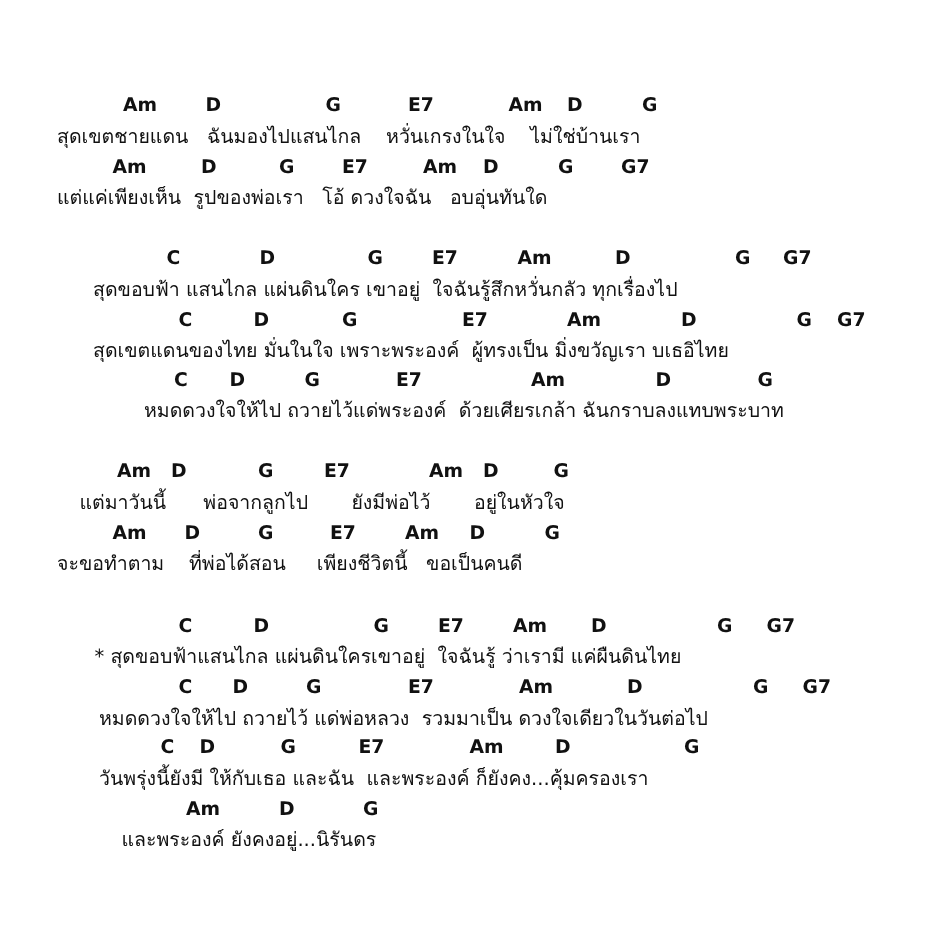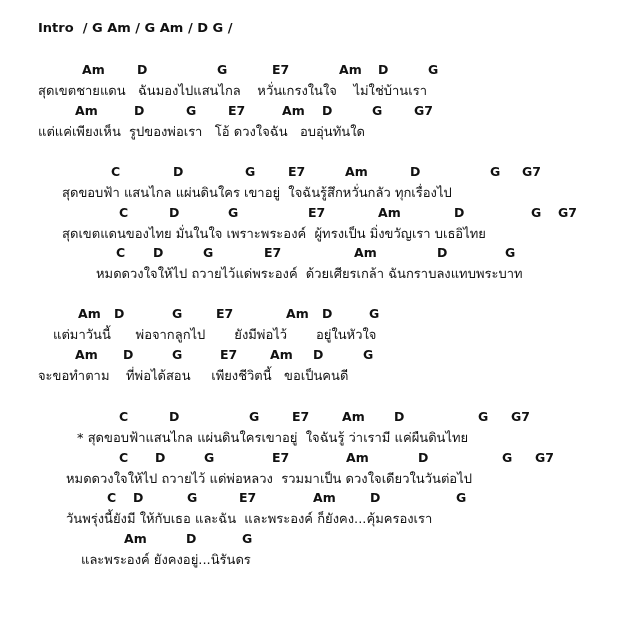--- a/index.html
+++ b/index.html
@@ -7,21 +7,20 @@
          font-family: "DejaVu Sans", "Liberation Sans", sans-serif; color: #111; }
   .sheet { position: absolute; left: 0; top: 0; width: 620px; height: 624px; }
   .hdr { position: absolute; font-weight: bold; font-size: 13px; white-space: pre; }
   .chord { position: absolute; font-weight: bold; font-size: 12.5px; white-space: nowrap; }
   .lyric { position: absolute; font-size: 13px; white-space: pre; }
 </style>
 </head>
 <body>
 
 <div class="sheet">
-  <div class="hdr" style="left:38px; top:20px;">Intro  / G Am / G Am / D G /</div>
   <div id="body">
       <span class="chord" style="left: 82px; top: 62px;">Am</span>
       <span class="chord" style="left: 137px; top: 62px;">D</span>
       <span class="chord" style="left: 217px; top: 62px;">G</span>
       <span class="chord" style="left: 272px; top: 62px;">E7</span>
       <span class="chord" style="left: 339px; top: 62px;">Am</span>
       <span class="chord" style="left: 378px; top: 62px;">D</span>
       <span class="chord" style="left: 428px; top: 62px;">G</span>
       <div class="lyric" style="left: 38px; top: 80px; text-align: center;">สุดเขตชายแดน   ฉันมองไปแสนไกล    หวั่นเกรงในใจ    ไม่ใช่บ้านเรา</div>
       <span class="chord" style="left: 75px; top: 103px;">Am</span>
@@ -76,21 +75,21 @@
       <span class="chord" style="left: 363px; top: 347px;">G</span>
       <div class="lyric" style="left: 38px; top: 365px;">จะขอทำตาม    ที่พ่อได้สอน     เพียงชีวิตนี้   ขอเป็นคนดี</div>
       <span class="chord" style="left: 119px; top: 409px;">C</span>
       <span class="chord" style="left: 169px; top: 409px;">D</span>
       <span class="chord" style="left: 249px; top: 409px;">G</span>
       <span class="chord" style="left: 292px; top: 409px;">E7</span>
       <span class="chord" style="left: 342px; top: 409px;">Am</span>
       <span class="chord" style="left: 394px; top: 409px;">D</span>
       <span class="chord" style="left: 478px; top: 409px;">G</span>
       <span class="chord" style="left: 511px; top: 409px;">G7</span>
-      <div class="lyric" style="left: 77px; top: 427px;">* สุดขอบฟ้าแสนไกล แผ่นดินใครเขาอยู่  ใจฉันรู้ ว่าเรามี แค่ผืนดินไทย</div>
+      <div class="lyric" style="left: 63px; top: 427px;">* สุดขอบฟ้าแสนไกล แผ่นดินใครเขาอยู่  ใจฉันรู้ ว่าเรามี แค่ผืนดินไทย</div>
       <span class="chord" style="left: 119px; top: 450px;">C</span>
       <span class="chord" style="left: 155px; top: 450px;">D</span>
       <span class="chord" style="left: 204px; top: 450px;">G</span>
       <span class="chord" style="left: 272px; top: 450px;">E7</span>
       <span class="chord" style="left: 346px; top: 450px;">Am</span>
       <span class="chord" style="left: 418px; top: 450px;">D</span>
       <span class="chord" style="left: 502px; top: 450px;">G</span>
       <span class="chord" style="left: 535px; top: 450px;">G7</span>
       <div class="lyric" style="left: 66px; top: 468px;">หมดดวงใจให้ไป ถวายไว้ แด่พ่อหลวง  รวมมาเป็น ดวงใจเดียวในวันต่อไป</div>
       <span class="chord" style="left: 107px; top: 490px;">C</span>

